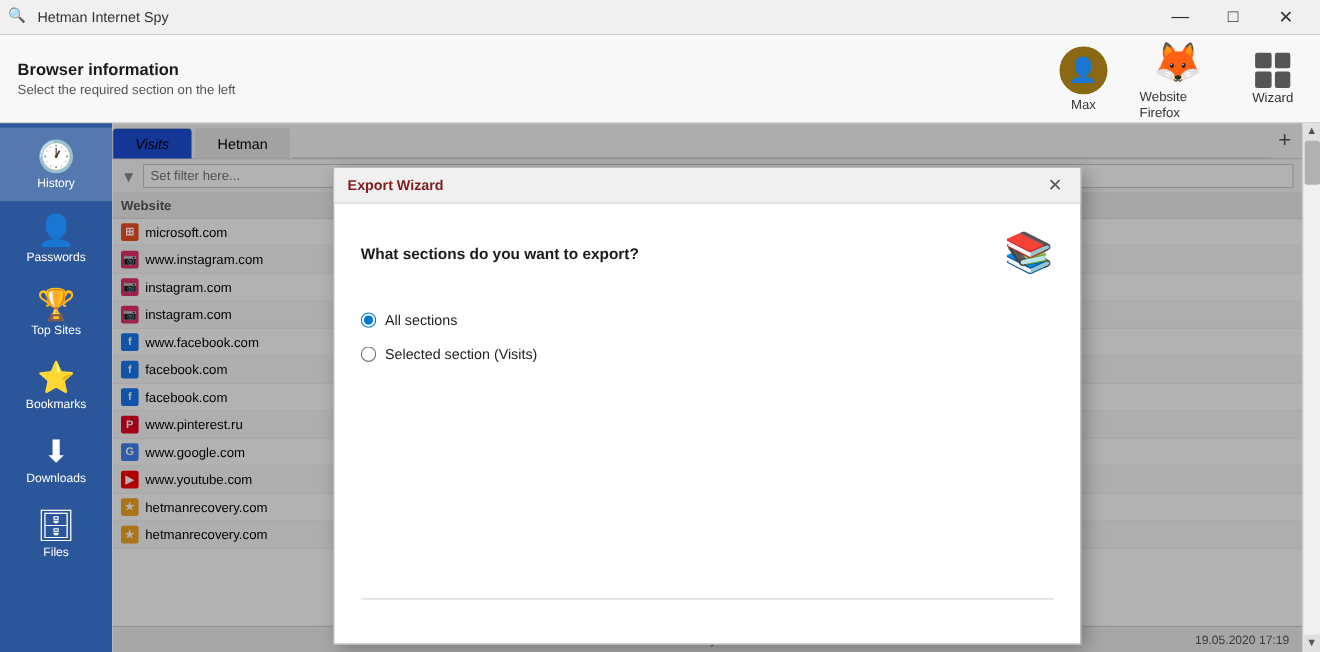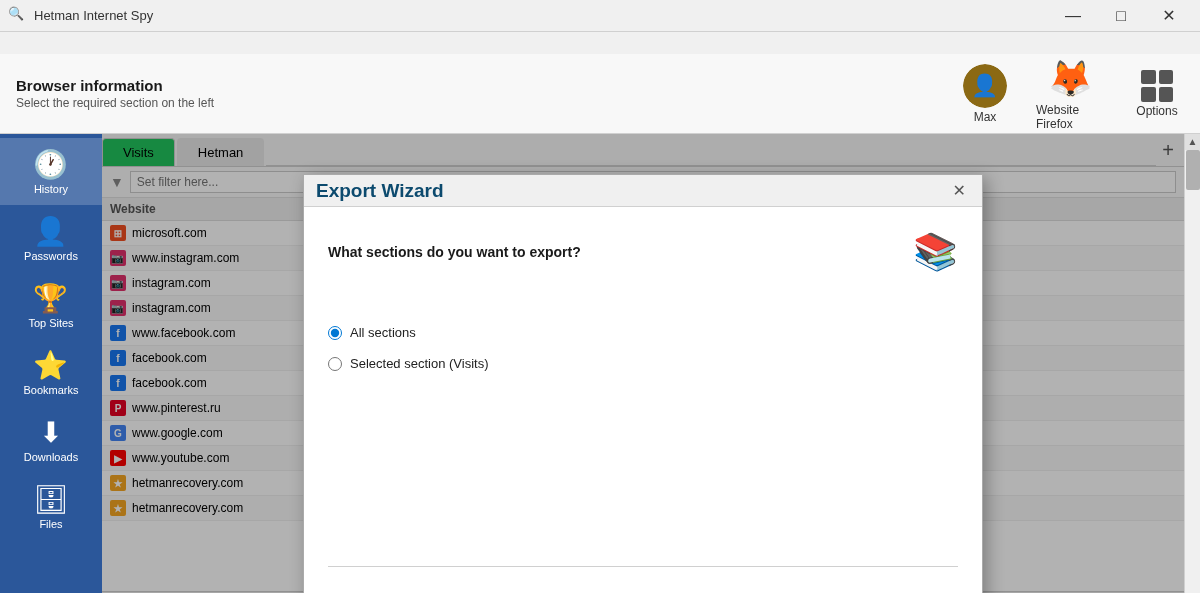--- a/index.html
+++ b/index.html
@@ -27,21 +27,20 @@
 
     
     .toolbar {
       background: #f8f8f8;
       height: 80px;
       display: flex;
       align-items: center;
       border-bottom: 1px solid #d0d0d0;
       padding: 0 8px;
       gap: 12px;
-      margin-top: 22px;
     }
     .toolbar-section-left { display: flex; align-items: center; padding-left: 8px; }
     .browser-info { }
     .browser-info-title { font-size: 15px; font-weight: bold; color: #1a1a1a; }
     .browser-info-sub { font-size: 12px; color: #555; margin-top: 2px; }
     .toolbar-right { margin-left: auto; display: flex; align-items: center; gap: 16px; }
     .toolbar-item { display: flex; flex-direction: column; align-items: center; cursor: pointer; width: 70px; }
     .toolbar-item-icon { width: 44px; height: 44px; border-radius: 50%; overflow: hidden; display: flex; align-items: center; justify-content: center; }
     .toolbar-item-label { font-size: 12px; color: #333; margin-top: 2px; }
 
@@ -71,21 +70,21 @@
     
     .content-area { flex: 1; background: white; display: flex; flex-direction: column; position: relative; }
 
     
     .tabs { display: flex; border-bottom: 1px solid #d0d0d0; background: #f8f8f8; }
     .tab {
       padding: 6px 20px; cursor: pointer; border: 1px solid transparent;
       border-bottom: none; font-size: 13px; background: #e8e8e8;
       margin-right: 2px; margin-top: 4px; border-radius: 4px 4px 0 0;
     }
-    .tab.active { background: #22c55e; border-color: #d0d0d0; }
+    .tab.active { background: #1d4ed8; border-color: #d0d0d0; font-style: italic; }
 
     
     .filter-row { display: flex; align-items: center; padding: 4px 8px; border-bottom: 1px solid #e0e0e0; background: #fafafa; gap: 6px; }
     .filter-icon { color: #888; font-size: 14px; }
     .filter-input { flex: 1; border: 1px solid #ccc; padding: 2px 6px; font-size: 12px; color: #aaa; height: 22px; }
     .add-btn { width: 24px; height: 24px; background: none; border: none; font-size: 20px; cursor: pointer; color: #555; }
 
     
     .table-header { display: flex; padding: 4px 8px; background: #f0f0f0; border-bottom: 1px solid #ddd; font-size: 12px; font-weight: bold; color: #555; }
     .col-website { flex: 1; }
@@ -116,27 +115,27 @@
     .modal {
       background: white; width: 680px;
       border: 1px solid #aaa;
       box-shadow: 4px 4px 16px rgba(0,0,0,0.3);
     }
     .modal-titlebar {
       background: #f0f0f0; height: 32px;
       display: flex; align-items: center; padding: 0 12px;
       border-bottom: 1px solid #d0d0d0;
     }
-    .modal-title { flex: 1; font-size: 19px; font-weight: bold; color: #0c4a6e; }
+    .modal-title { flex: 1; font-size: 13px; font-weight: bold; color: #7f1d1d; }
     .modal-close-btn { background: none; border: none; font-size: 16px; cursor: pointer; color: #555; padding: 0 4px; }
     .modal-body { padding: 24px 24px 16px 24px; min-height: 400px; display: flex; flex-direction: column; }
     .modal-question-row { display: flex; align-items: center; justify-content: space-between; margin-bottom: 24px; }
     .modal-question { font-size: 14px; font-weight: bold; color: #1a1a1a; }
     .modal-icon { font-size: 36px; }
-    .modal-options { flex: 1; padding: 8px 0; margin-top: 20px; }
+    .modal-options { flex: 1; padding: 8px 0; }
     .radio-option { display: flex; align-items: center; margin-bottom: 16px; cursor: pointer; }
     .radio-input { width: 14px; height: 14px; margin-right: 8px; cursor: pointer; accent-color: #0078d4; }
     .radio-label { font-size: 13px; color: #222; }
     .modal-divider { height: 1px; background: #d0d0d0; margin: 8px 0; }
     .modal-footer { display: flex; align-items: center; padding: 12px 0 4px 0; }
     .modal-footer-left { flex: 1; }
     .modal-footer-right { display: flex; gap: 8px; }
     .btn {
       padding: 4px 18px; height: 28px; font-size: 13px;
       border: 1px solid #aaa; background: #f0f0f0;
@@ -175,21 +174,21 @@
       <div class="toolbar-item-icon" style="font-size:36px;">🦊</div>
       <span class="toolbar-item-label">Website Firefox</span>
     </div>
     <div class="toolbar-item">
       <div style="display:grid;grid-template-columns:1fr 1fr;gap:3px;width:32px;height:32px;">
         <div style="background:#555;border-radius:2px;"></div>
         <div style="background:#555;border-radius:2px;"></div>
         <div style="background:#555;border-radius:2px;"></div>
         <div style="background:#555;border-radius:2px;"></div>
       </div>
-      <span class="toolbar-item-label">Options</span>
+      <span class="toolbar-item-label">Wizard</span>
     </div>
   </div>
 </div>
 
 <div class="main-layout">
 
   <div class="sidebar">
     <div class="sidebar-item active">
       <div class="sidebar-icon">🕐</div>
       <span class="sidebar-label">History</span>

